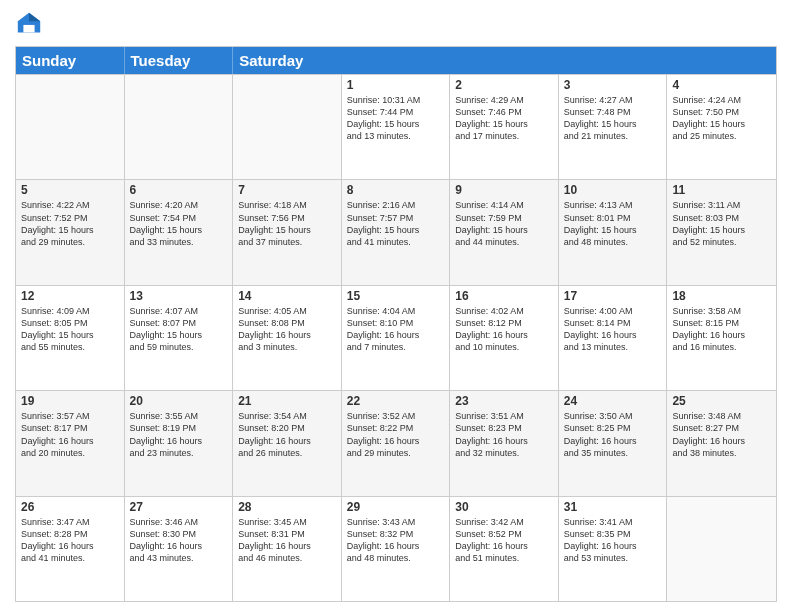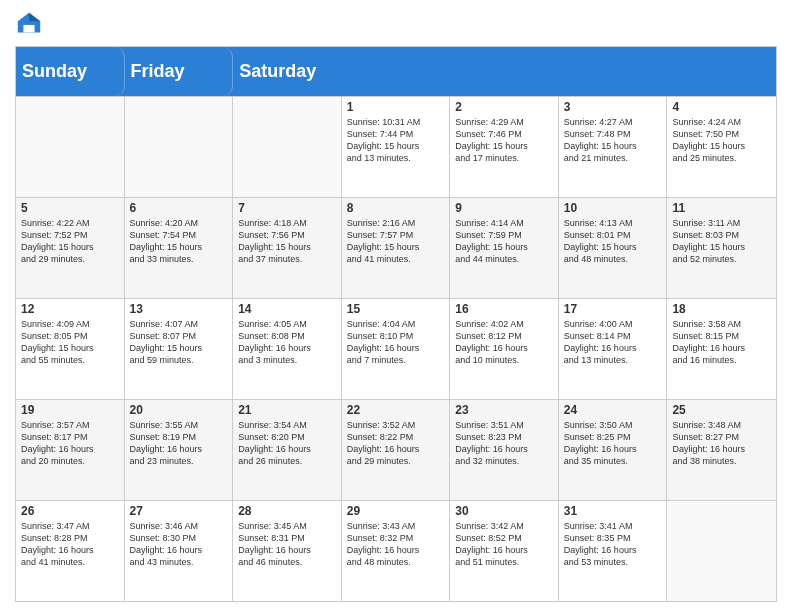--- a/index.html
+++ b/index.html
@@ -65,25 +65,24 @@
       flex-direction: column;
       border: 1px solid #ccc;
     }
     .cal-header {
       display: grid;
       grid-template-columns: repeat(7, 1fr);
       background: #2b7fd4;
     }
     .cal-header-cell {
       color: #fff;
-      font-size: 18px;
-      font-weight: bold;
-      padding: 14px 6px;
+      font-size: 15px;
+      font-weight: bold;
+      padding: 5px 6px;
       border-right: 1px solid rgba(255,255,255,0.3);
-      border-radius: 10px;
     }
     .cal-header-cell:last-child { border-right: none; }
     .cal-body {
       flex: 1;
       display: flex;
       flex-direction: column;
     }
     .cal-row {
       display: grid;
       grid-template-columns: repeat(7, 1fr);
@@ -132,21 +131,21 @@
     </div>
     <div class="title-block">
       <div class="title-month"></div>
       <div class="title-location"></div>
     </div>
   </div>
 
   <div class="calendar">
     <div class="cal-header">
     <div class="cal-header-cell">Sunday</div>
-        <div class="cal-header-cell">Friday</div>
+        <div class="cal-header-cell">Tuesday</div>
         <div class="cal-header-cell">Saturday</div>
       </div>
     <div class="cal-body">
     <div class="cal-row">
           <div class="cal-cell empty"></div>
           <div class="cal-cell empty"></div>
           <div class="cal-cell empty"></div>
           <div class="cal-cell">
             <div class="day-number">1</div>
             <div class="cell-text">Sunrise: 10:31 AM</div>

